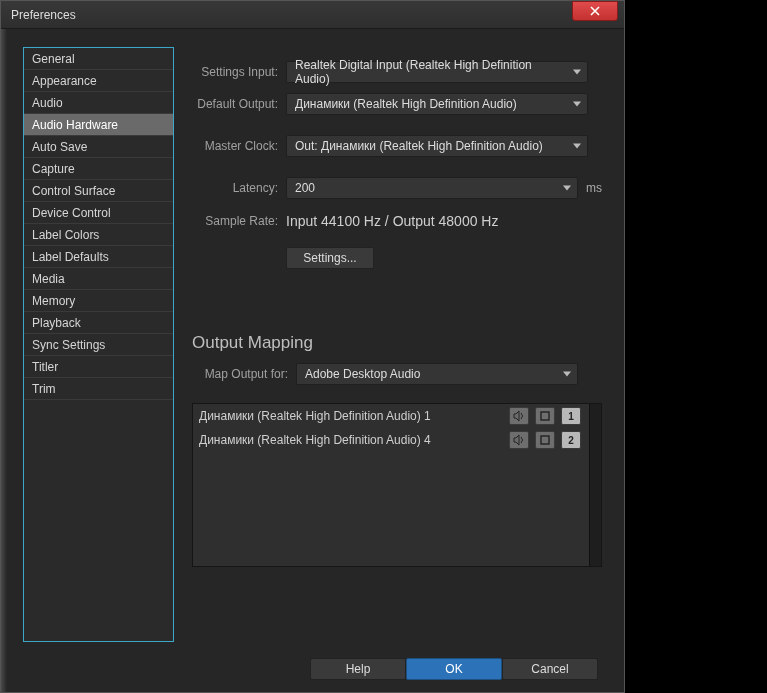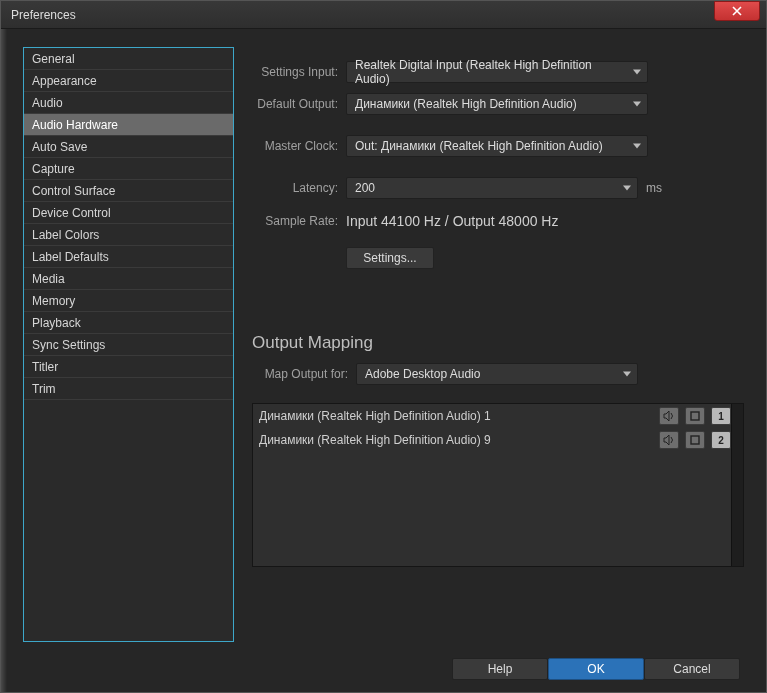--- a/index.html
+++ b/index.html
@@ -6,21 +6,21 @@
   body {
     font-family: "Segoe UI", Tahoma, sans-serif;
     font-size: 12px;
     background: #000;
     color: #c0c0c0;
     width: 767px;
     height: 693px;
     overflow: hidden;
   }
   .window {
-    width: 767px;
+    width: 625px;
     height: 693px;
     background: #1d4ed8;
     border: 1px solid #555;
     display: flex;
     flex-direction: column;
   }
   .titlebar {
     height: 28px;
     background: linear-gradient(to bottom, #383838, #2e2e2e);
     border-bottom: 1px solid #1a1a1a;
@@ -163,21 +163,21 @@
     font-size: 17px;
     margin-bottom: 10px;
   }
   .mapping-list {
     border: 1px solid #151515;
     background: #2f2f2f;
     height: 164px;
     display:flex;
     flex-direction:column;
     position:relative;
-    padding-right: 6px;
+    padding-right: 14px;
   }
   .mapping-row {
     display:flex;
     align-items:center;
     height: 24px;
     padding:0 6px;
     color:#cfcfcf;
     font-size:12px;
     gap:6px;
   }
@@ -362,21 +362,21 @@
                 </svg>
             </span>
             <span class="map-icon">
               <svg width="10" height="10" viewBox="0 0 10 10">
                   <rect x="1" y="1" width="8" height="8" fill="none" stroke="#222" stroke-width="1.4"></rect>
                 </svg>
             </span>
             <span class="map-icon num">1</span>
           </div>
           <div class="mapping-row">
-            <span class="name">Динамики (Realtek High Definition Audio) 9</span>
+            <span class="name">Динамики (Realtek High Definition Audio) 4</span>
             <span class="map-icon">
               <svg width="12" height="10" viewBox="0 0 12 10">
                   <path d="M1 3h2l3 -3v10l-3 -3h-2z M8 2q3 3 0 6" fill="none" stroke="#222" stroke-width="1"></path>
                 </svg>
             </span>
             <span class="map-icon">
               <svg width="10" height="10" viewBox="0 0 10 10">
                   <rect x="1" y="1" width="8" height="8" fill="none" stroke="#222" stroke-width="1.4"></rect>
                 </svg>
             </span>

